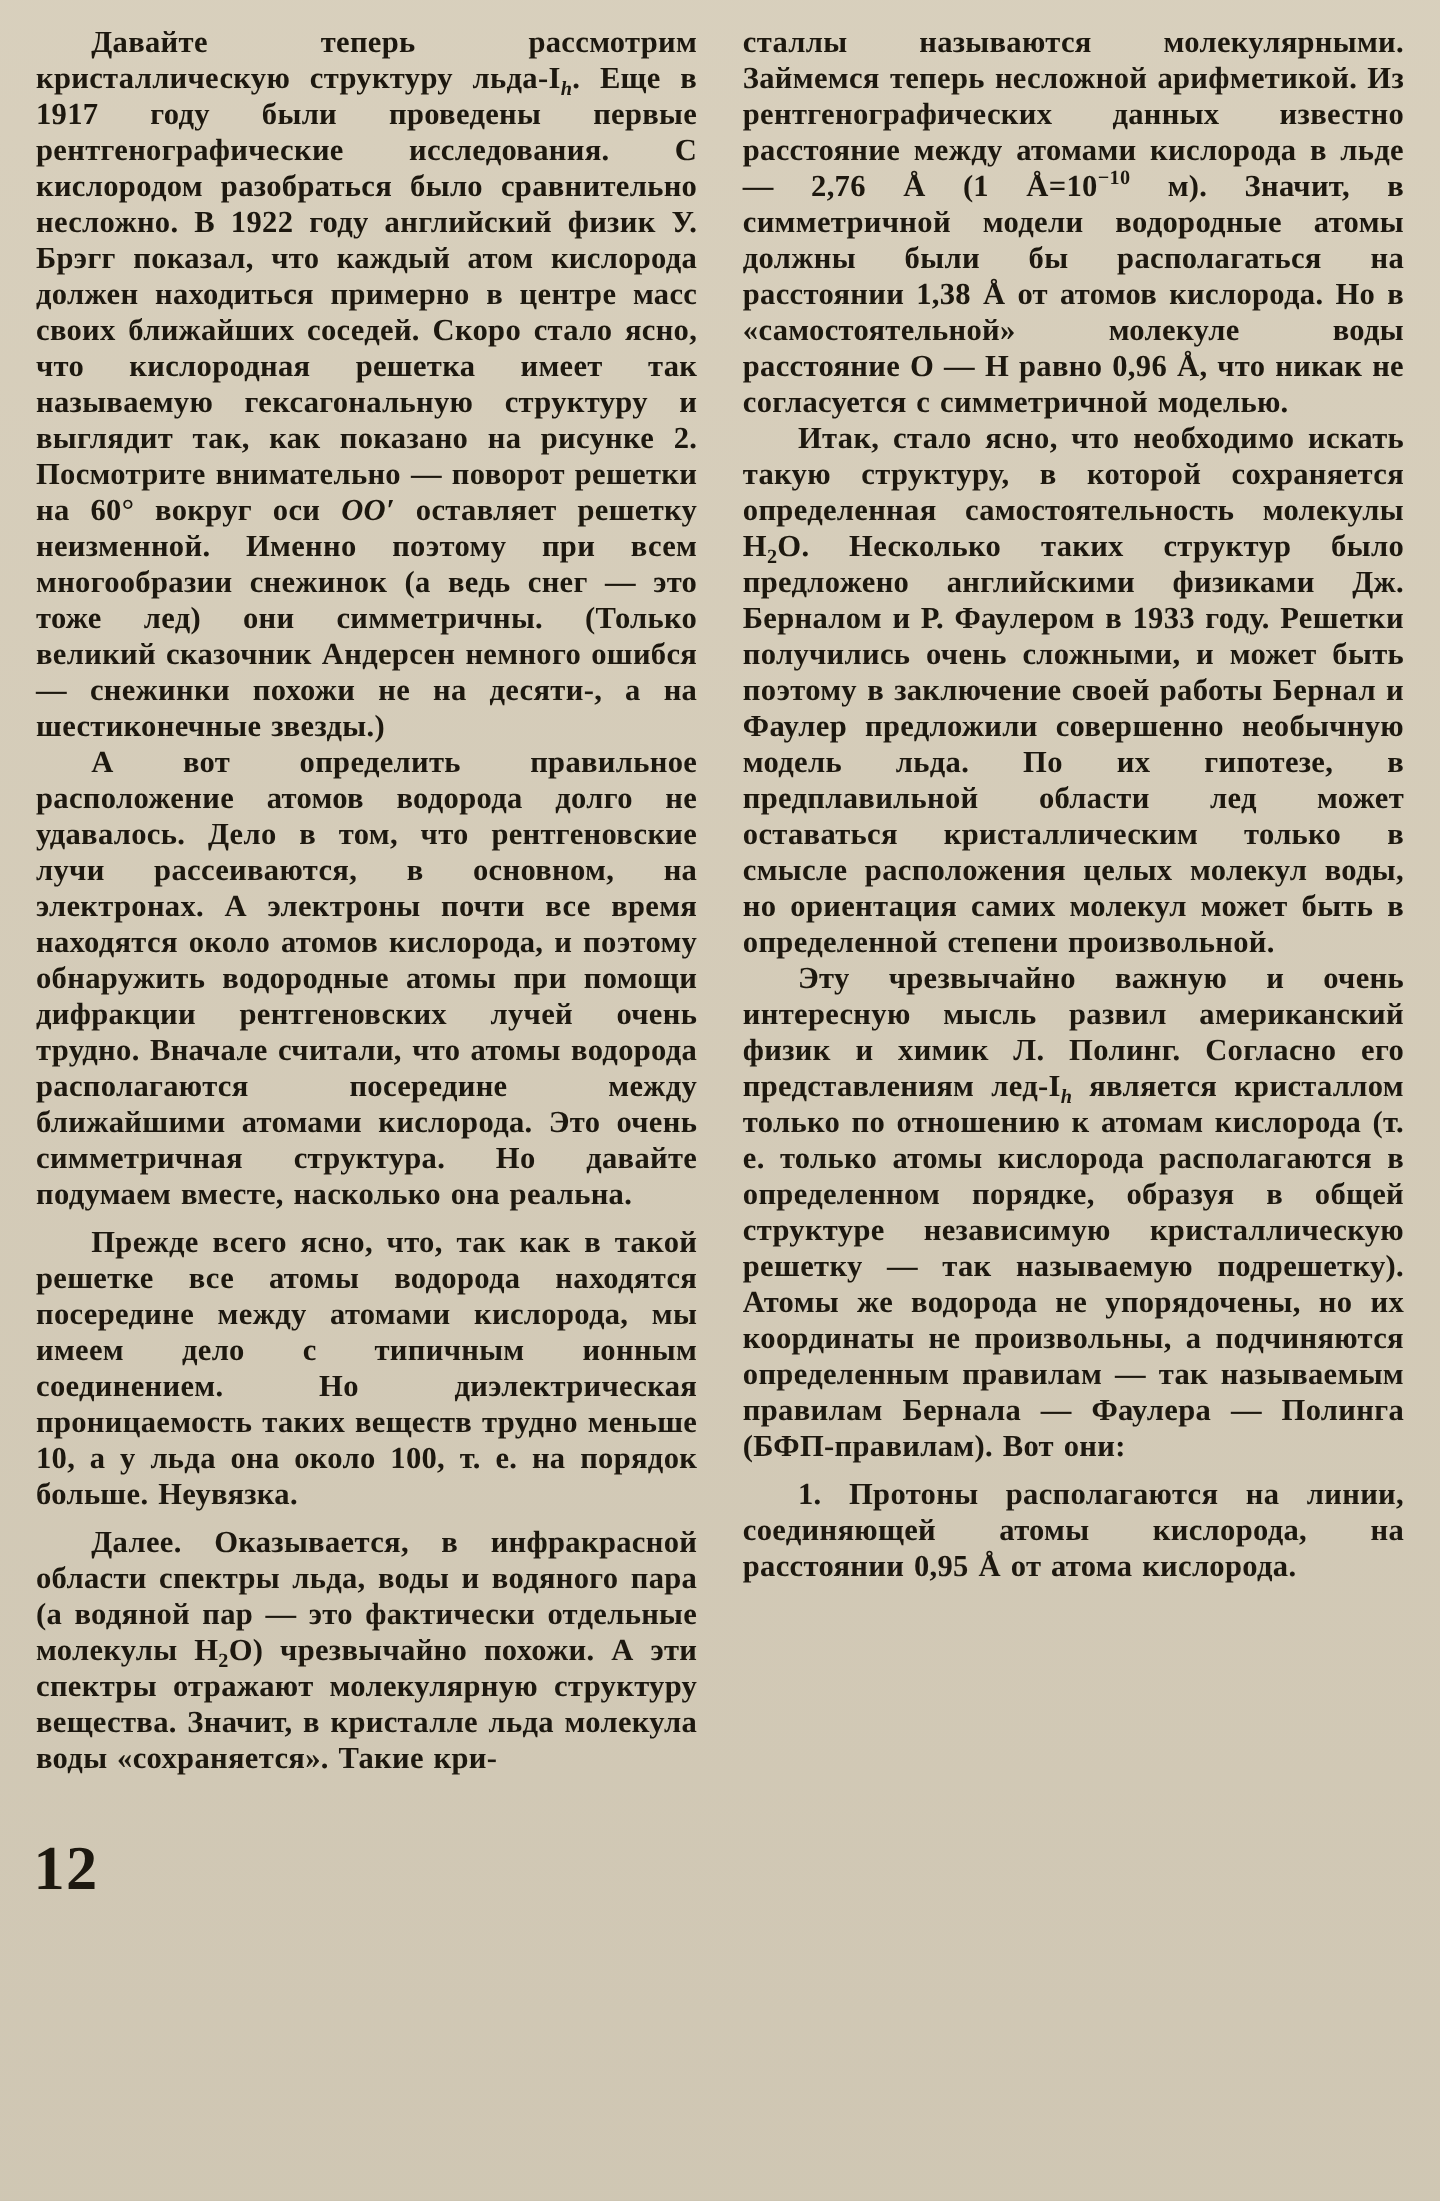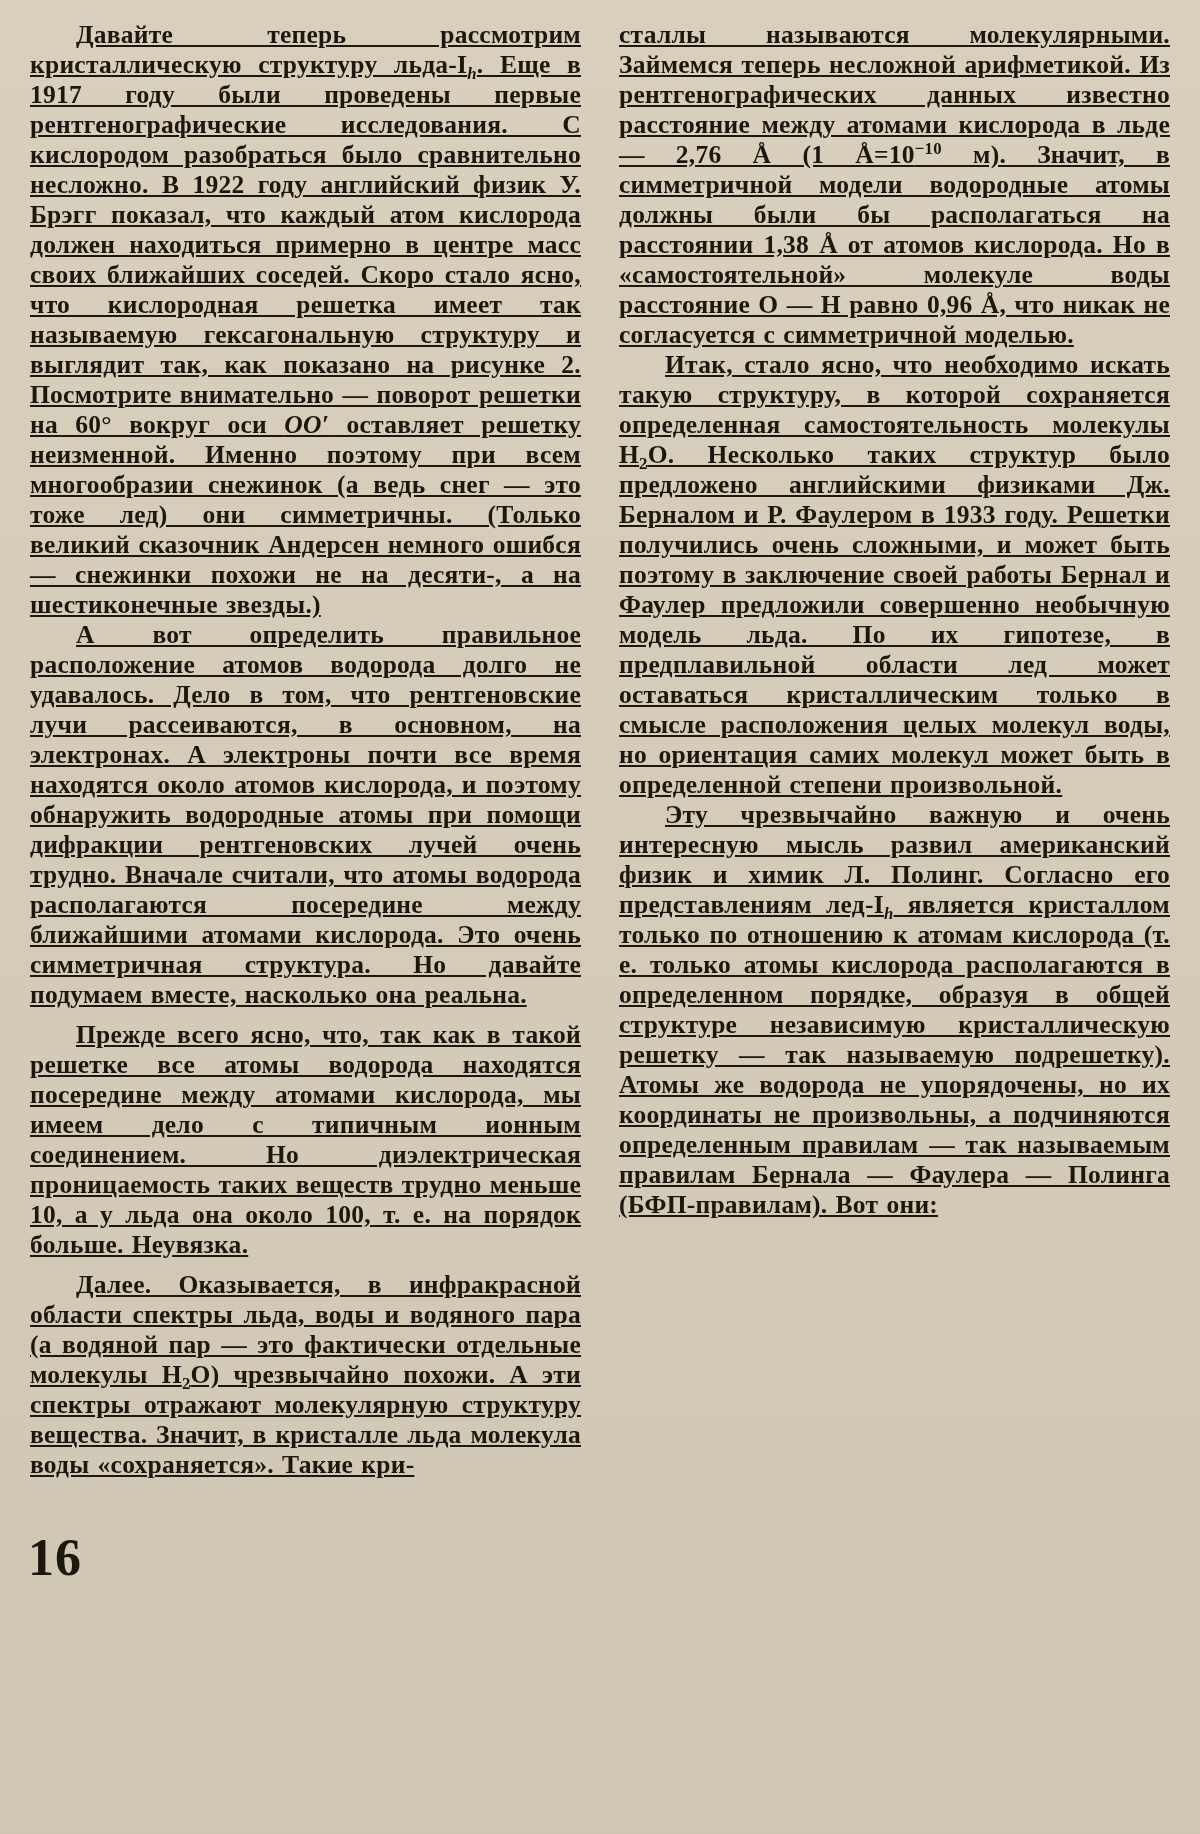--- a/index.html
+++ b/index.html
@@ -30,21 +30,20 @@
     gap:38px;
   }
   .col{
     flex:1 1 0;
     font-size:25.5px;
     line-height:30px;
     text-align:justify;
     letter-spacing:0.01em;
     word-spacing:0.06em;
     hyphens:auto;
-    text-decoration:underline;
   }
   .col p{
     margin:0;
   }
   .col p.indent{
     text-indent:46px;
   }
   .col p.spaced{
     margin-top:10px;
   }
@@ -72,18 +71,19 @@
       <p class="indent">Давайте теперь рассмотрим кристаллическую структуру льда-I<sub><i>h</i></sub>. Еще в 1917 году были проведены первые рентгенографические исследования. С кислородом разобраться было сравнительно несложно. В 1922 году английский физик У. Брэгг показал, что каждый атом кислорода должен находиться примерно в центре масс своих ближайших соседей. Скоро стало ясно, что кислородная решетка имеет так называемую гексагональную структуру и выглядит так, как показано на рисунке 2. Посмотрите внимательно — поворот решетки на 60° вокруг оси <i>OO′</i> оставляет решетку неизменной. Именно поэтому при всем многообразии снежинок (а ведь снег — это тоже лед) они симметричны. (Только великий сказочник Андерсен немного ошибся — снежинки похожи не на десяти-, а на шестиконечные звезды.)</p>
       <p class="indent">А вот определить правильное расположение атомов водорода долго не удавалось. Дело в том, что рентгеновские лучи рассеиваются, в основном, на электронах. А электроны почти все время находятся около атомов кислорода, и поэтому обнаружить водородные атомы при помощи дифракции рентгеновских лучей очень трудно. Вначале считали, что атомы водорода располагаются посередине между ближайшими атомами кислорода. Это очень симметричная структура. Но давайте подумаем вместе, насколько она реальна.</p>
       <p class="indent spaced">Прежде всего ясно, что, так как в такой решетке все атомы водорода находятся посередине между атомами кислорода, мы имеем дело с типичным ионным соединением. Но диэлектрическая проницаемость таких веществ трудно меньше 10, а у льда она около 100, т. е. на порядок больше. Неувязка.</p>
       <p class="indent spaced">Далее. Оказывается, в инфракрасной области спектры льда, воды и водяного пара (а водяной пар — это фактически отдельные молекулы H<sub>2</sub>O) чрезвычайно похожи. А эти спектры отражают молекулярную структуру вещества. Значит, в кристалле льда молекула воды «сохраняется». Такие кри-</p>
     </div>
 
     <div class="col">
       <p>сталлы называются молекулярными. Займемся теперь несложной арифметикой. Из рентгенографических данных известно расстояние между атомами кислорода в льде — 2,76 Å (1 Å=10<sup>−10</sup> м). Значит, в симметричной модели водородные атомы должны были бы располагаться на расстоянии 1,38 Å от атомов кислорода. Но в «самостоятельной» молекуле воды расстояние O — H равно 0,96 Å, что никак не согласуется с симметричной моделью.</p>
       <p class="indent">Итак, стало ясно, что необходимо искать такую структуру, в которой сохраняется определенная самостоятельность молекулы H<sub>2</sub>O. Несколько таких структур было предложено английскими физиками Дж. Берналом и Р. Фаулером в 1933 году. Решетки получились очень сложными, и может быть поэтому в заключение своей работы Бернал и Фаулер предложили совершенно необычную модель льда. По их гипотезе, в предплавильной области лед может оставаться кристаллическим только в смысле расположения целых молекул воды, но ориентация самих молекул может быть в определенной степени произвольной.</p>
       <p class="indent">Эту чрезвычайно важную и очень интересную мысль развил американский физик и химик Л. Полинг. Согласно его представлениям лед-I<sub><i>h</i></sub> является кристаллом только по отношению к атомам кислорода (т. е. только атомы кислорода располагаются в определенном порядке, образуя в общей структуре независимую кристаллическую решетку — так называемую подрешетку). Атомы же водорода не упорядочены, но их координаты не произвольны, а подчиняются определенным правилам — так называемым правилам Бернала — Фаулера — Полинга (БФП-правилам). Вот они:</p>
+      <p class="indent spaced">1. Протоны располагаются на линии, соединяющей атомы кислорода, на расстоянии 0,95 Å от атома кислорода.</p>
     </div>
 
   </div>
 
-  <div class="page-number">16</div>
+  <div class="page-number">12</div>
 </div>
 
 </body></html>

